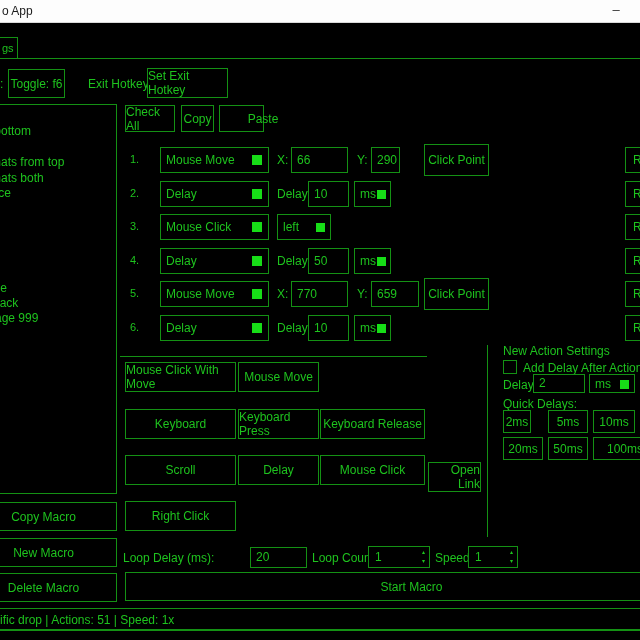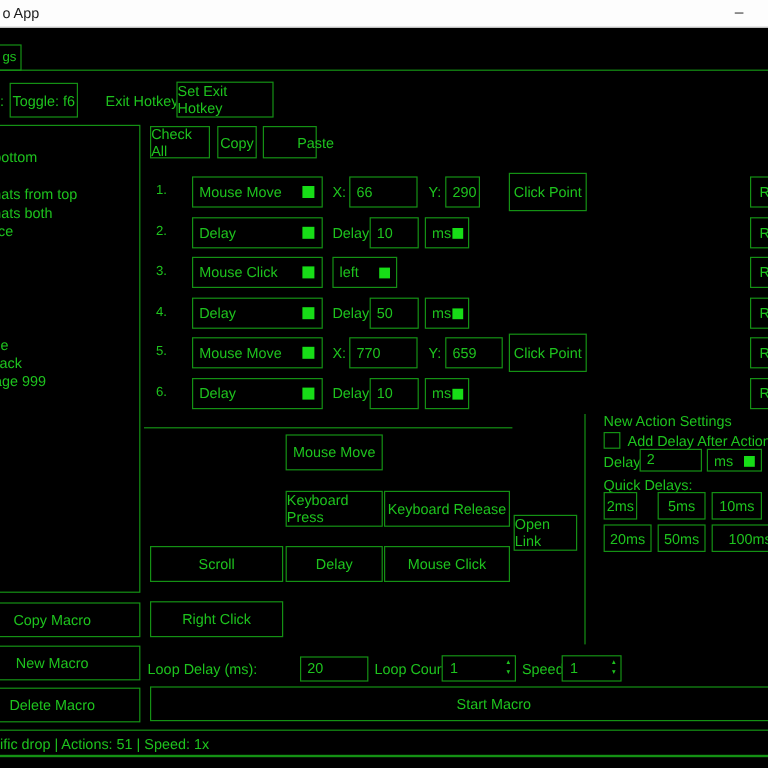--- a/index.html
+++ b/index.html
@@ -159,41 +159,47 @@
     <span>ms</span>
       <span class="sq" style="width:9px;height:9px;right:4px;margin-top:-4px;"></span>
   </div>
   <div class="btn" style="left:625px;top:315px;width:42px;height:26px;justify-content:flex-start;padding-left:7px;">
     <span>R</span>
   </div>
 
   <div class="hline" style="left:120px;top:356px;width:307px;"></div>
   <div class="vline" style="left:487px;top:345px;height:192px;"></div>
 
+  <div class="btn" style="left:125px;top:362px;width:111px;height:30px;">
+      <span>Mouse Click With Move</span>
+    </div>
   <div class="btn" style="left:238px;top:362px;width:81px;height:30px;">
       <span>Mouse Move</span>
     </div>
 
+  <div class="btn" style="left:125px;top:409px;width:111px;height:30px;">
+      <span>Keyboard</span>
+    </div>
   <div class="btn" style="left:238px;top:409px;width:81px;height:30px;">
       <span>Keyboard Press</span>
     </div>
   <div class="btn" style="left:320px;top:409px;width:105px;height:30px;">
       <span>Keyboard Release</span>
     </div>
 
   <div class="btn" style="left:125px;top:455px;width:111px;height:30px;">
       <span>Scroll</span>
     </div>
   <div class="btn" style="left:238px;top:455px;width:81px;height:30px;">
       <span>Delay</span>
     </div>
   <div class="btn" style="left:320px;top:455px;width:105px;height:30px;">
       <span>Mouse Click</span>
     </div>
-  <div class="btn" style="left:428px;top:429px;width:53px;height:30px;">
+  <div class="btn" style="left:428px;top:462px;width:53px;height:30px;text-align:right;">
       <span>Open Link</span>
     </div>
 
   <div class="btn" style="left:125px;top:501px;width:111px;height:30px;">
       <span>Right Click</span>
     </div>
 
   <span class="lbl" style="left:503px;top:344px;">New Action Settings</span>
   <div class="cb" style="left:503px;top:360px;"></div>
   <span class="lbl" style="left:523px;top:361px;">Add Delay After Action</span>

